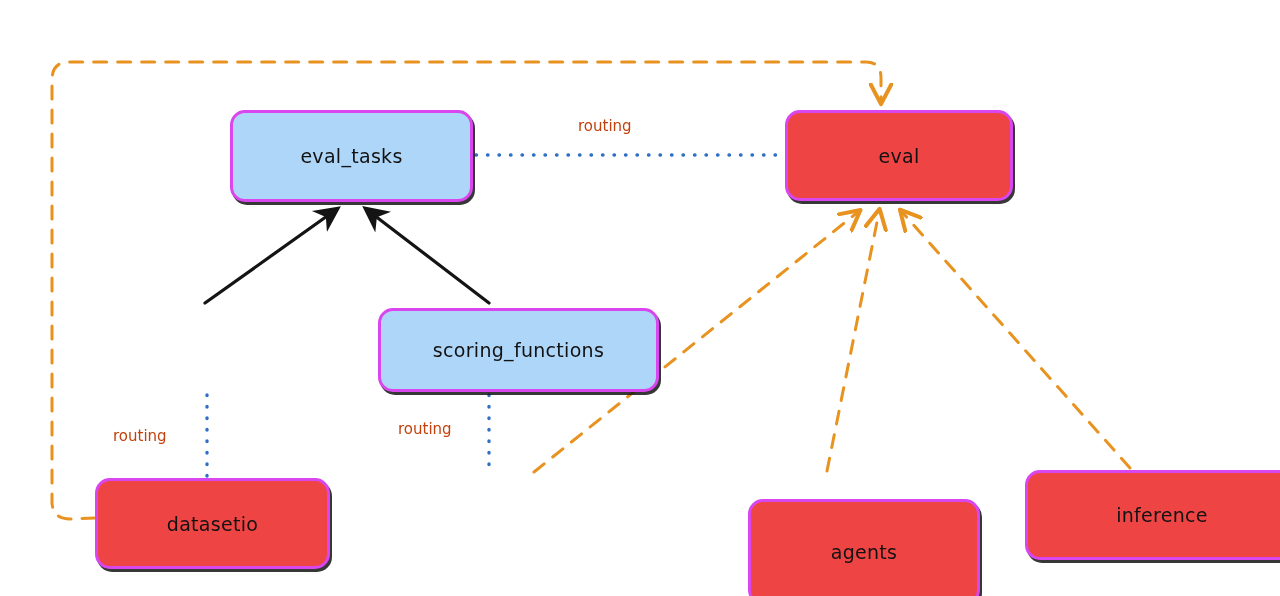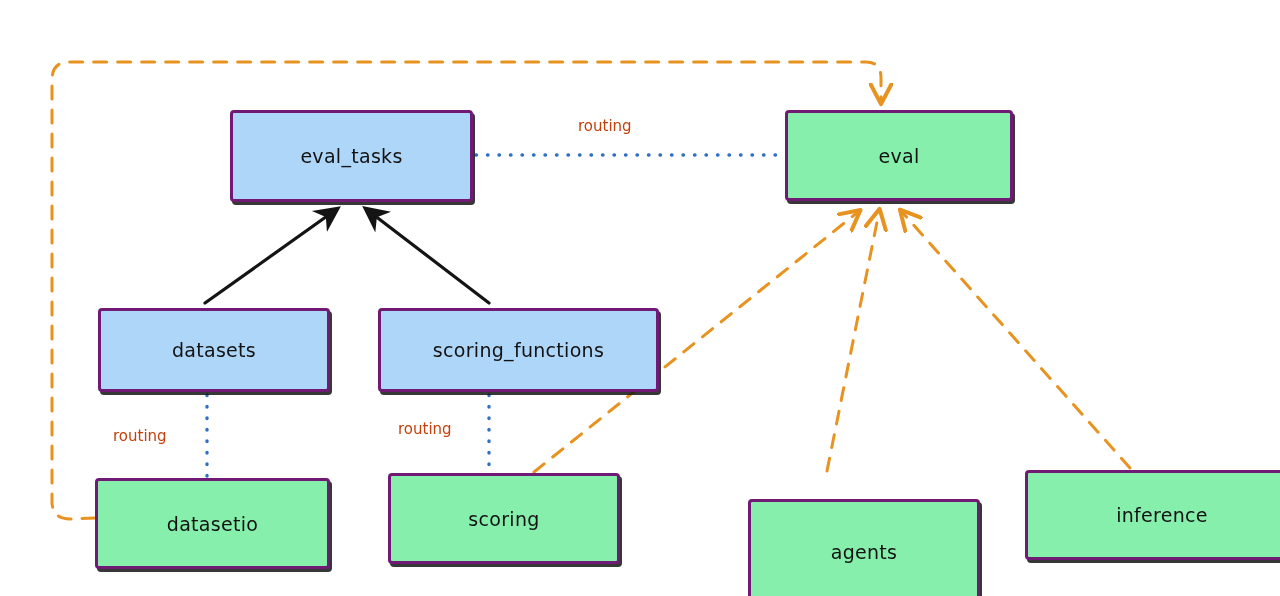--- a/index.html
+++ b/index.html
@@ -24,30 +24,30 @@
     top: 0;
     width: 1280px;
     height: 596px;
   }
   .node {
     position: absolute;
     box-sizing: border-box;
     display: flex;
     align-items: center;
     justify-content: center;
-    border: 3px solid #701a75;
-    border-radius: 4px;
+    border: 3px solid #d946ef;
+    border-radius: 15px;
     box-shadow: 2px 3px 0 rgba(20,20,20,0.85);
     z-index: 3;
   }
   .node-api {
     background: #aed6f8;
   }
   .node-provider {
-    background: #86efac;
+    background: #ef4444;
   }
   .node-label {
     font-family: "DejaVu Sans", sans-serif;
     font-size: 19px;
     color: #121212;
     letter-spacing: 0.3px;
     white-space: nowrap;
     user-select: none;
   }
   .edge-label {
@@ -96,35 +96,29 @@
   </svg>
 
   <div class="node node-api" style="left:230px; top:110px; width:243px; height:92px;">
     <span class="node-label">eval_tasks</span>
   </div>
 
   <div class="node node-provider" style="left:785px; top:110px; width:228px; height:91px;">
     <span class="node-label">eval</span>
   </div>
 
-  <div class="node node-api" style="left:98px; top:308px; width:232px; height:84px;">
-    <span class="node-label">datasets</span>
-  </div>
 
   <div class="node node-api" style="left:378px; top:308px; width:281px; height:84px;">
     <span class="node-label">scoring_functions</span>
   </div>
 
   <div class="node node-provider" style="left:95px; top:478px; width:235px; height:91px;">
     <span class="node-label">datasetio</span>
   </div>
 
-  <div class="node node-provider" style="left:388px; top:473px; width:232px; height:91px;">
-    <span class="node-label">scoring</span>
-  </div>
 
   <div class="node node-provider" style="left:748px; top:473px; width:232px; height:106px;margin-top:26px;">
     <span class="node-label">agents</span>
   </div>
 
   <div class="node node-provider" style="left:1025px; top:470px; width:274px; height:90px;">
     <span class="node-label">inference</span>
   </div>
 
   <div class="edge-label" style="left:578px; top:117px;">routing</div>

